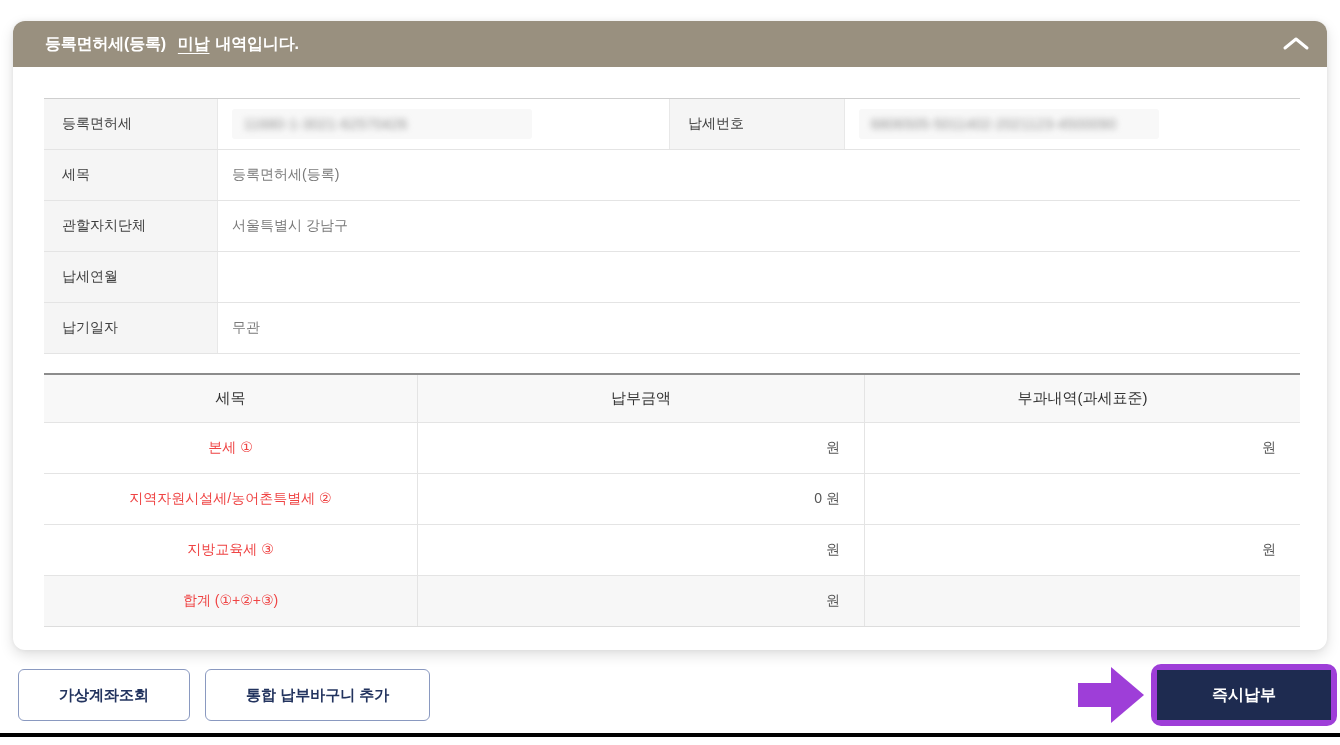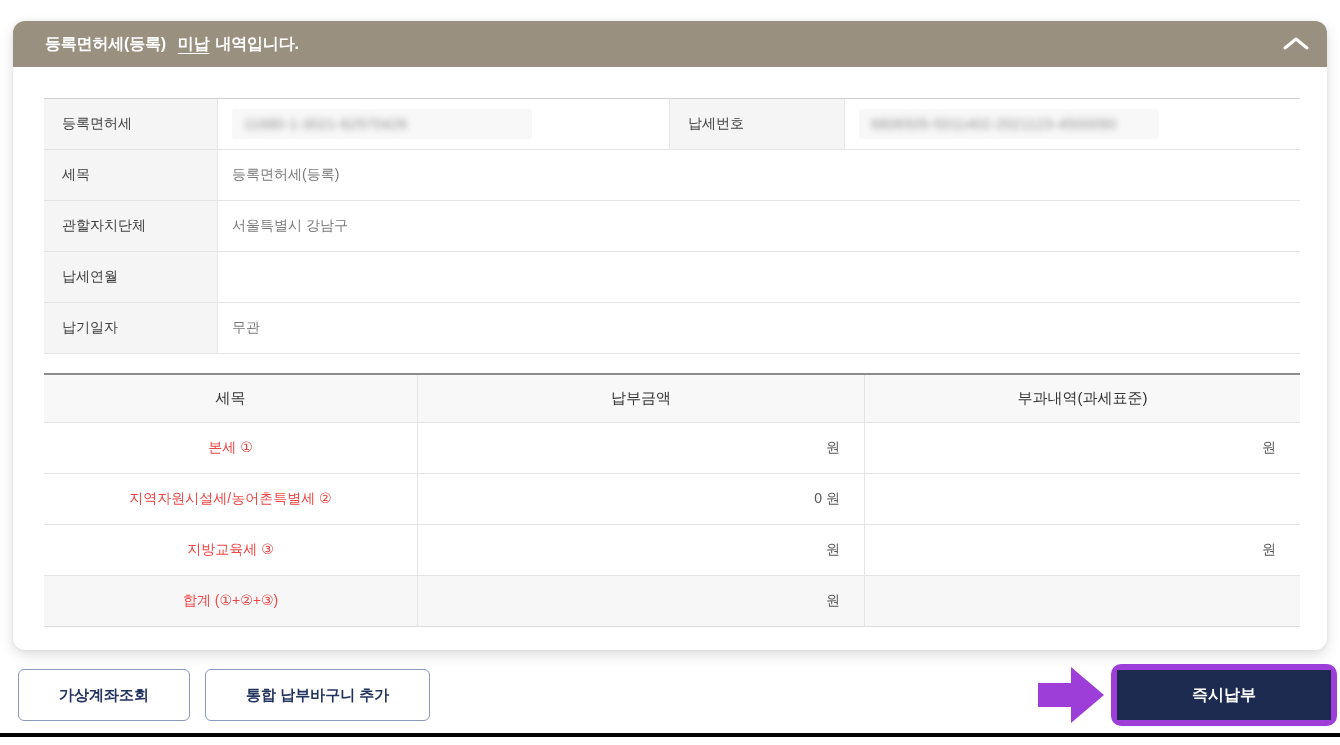--- a/index.html
+++ b/index.html
@@ -47,21 +47,21 @@
     border-radius:6px; color:var(--btn-text,#22335e); font-size:15px; font-weight:bold;
     padding:0 40px; margin-left:15px; cursor:pointer;
     font-family:"Liberation Sans","DejaVu Sans",sans-serif; }
   .ghost-btn:first-child { margin-left:18px; }
   .right-group { margin-left:auto; margin-right:3px; display:flex; align-items:center; }
   .arrow { display:flex; align-items:center; margin-right:7px; }
   .arrow-shaft { width:33px; height:24px; background:var(--accent-purple,#9e3ed8); }
   .arrow-head { width:0; height:0; border-top:28px solid transparent;
     border-bottom:28px solid transparent; border-left:33px solid var(--accent-purple,#9e3ed8); }
   .pay-highlight { border:6px solid var(--accent-purple,#9e3ed8); border-radius:10px; padding:0; }
-  .pay-btn { display:block; width:214px; height:50px; background:var(--pay-btn-bg,#1e2b50);
+  .pay-btn { display:block; width:174px; height:50px; background:var(--pay-btn-bg,#1e2b50);
     color:#fff; font-size:16px; font-weight:bold; border:none; cursor:pointer;
     font-family:"Liberation Sans","DejaVu Sans",sans-serif; }
 
   .bottom-line { position:absolute; left:0; bottom:8px; width:1340px; height:4px; background:#000; }
 </style>
 </head>
 <body>
 
 <div class="panel">
   <div class="panel-header">

